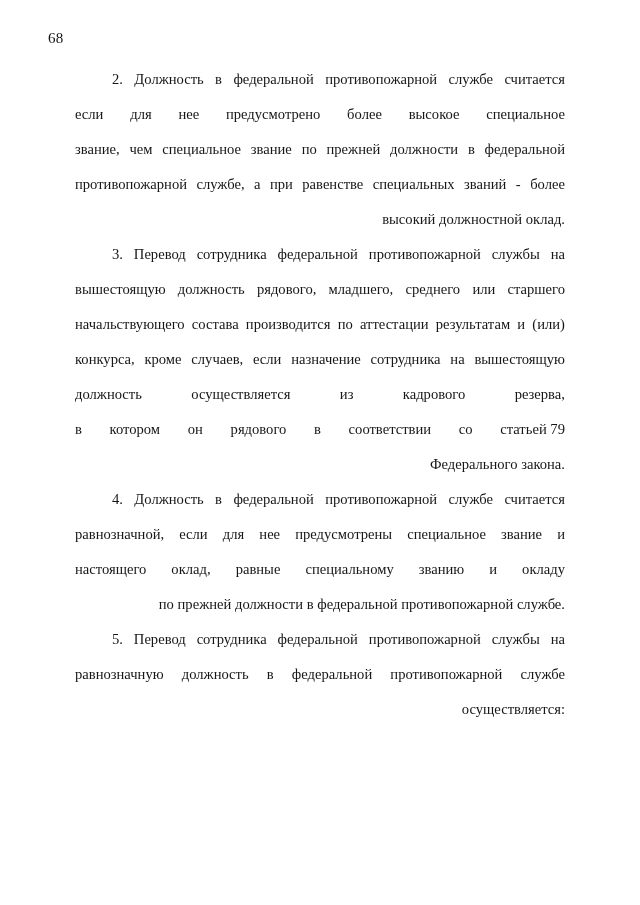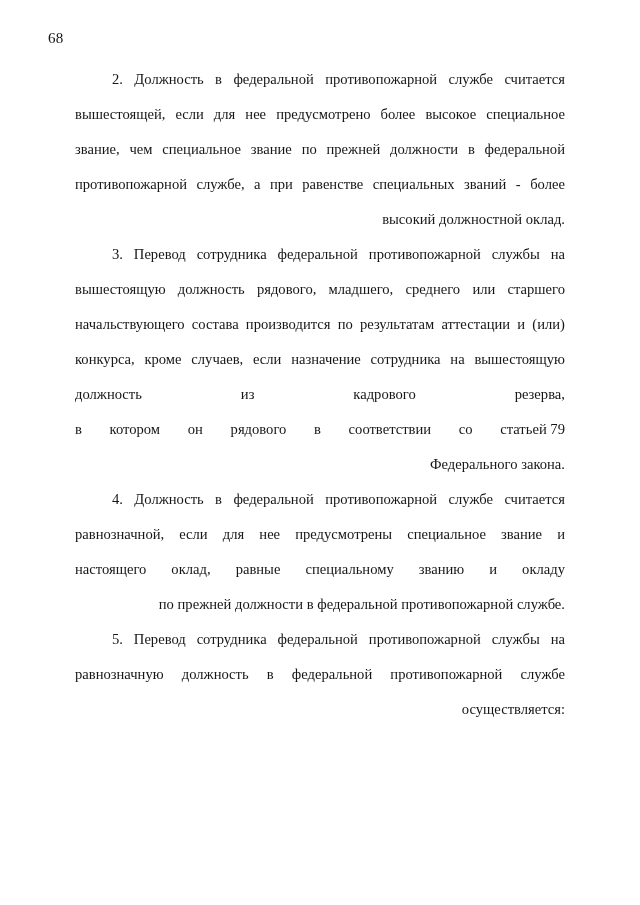--- a/index.html
+++ b/index.html
@@ -75,48 +75,49 @@
   <div class="folio">68</div>
 
   <div class="textblock">
 
     <div>
       <div class="jline indent">
         
       <span class="w">2.</span><span class="w">Должность</span><span class="w">в</span><span class="w">федеральной</span><span class="w">противопожарной</span><span class="w">службе</span><span class="w">считается</span></div>
       <div class="jline">
         
-      <span class="w">вышестоящей,</span><span class="w">если</span><span class="w">для</span><span class="w">нее</span><span class="w">предусмотрено</span><span class="w">более</span><span class="w">высокое</span><span class="w">специальное</span></div>
+      <span class="w">если</span><span class="w">для</span><span class="w">нее</span><span class="w">предусмотрено</span><span class="w">более</span><span class="w">высокое</span><span class="w">специальное</span></div>
       <div class="jline">
         
       <span class="w">звание,</span><span class="w">чем</span><span class="w">специальное</span><span class="w">звание</span><span class="w">по</span><span class="w">прежней</span><span class="w">должности</span><span class="w">в</span><span class="w">федеральной</span></div>
       <div class="jline">
         
       <span class="w">противопожарной</span><span class="w">службе,</span><span class="w">а</span><span class="w">при</span><span class="w">равенстве</span><span class="w">специальных</span><span class="w">званий</span><span class="w">-</span><span class="w">более</span></div>
       <div class="jline flush">
         <span class="w">высокий должностной оклад.</span>
       </div>
     </div>
 
     <div>
       <div class="jline indent">
         
       <span class="w">3.</span><span class="w">Перевод</span><span class="w">сотрудника</span><span class="w">федеральной</span><span class="w">противопожарной</span><span class="w">службы</span><span class="w">на</span></div>
       <div class="jline">
         
       <span class="w">вышестоящую</span><span class="w">должность</span><span class="w">рядового,</span><span class="w">младшего,</span><span class="w">среднего</span><span class="w">или</span><span class="w">старшего</span></div>
       <div class="jline">
         
-      <span class="w">начальствующего</span><span class="w">состава</span><span class="w">производится</span><span class="w">по</span><span class="w">результатам</span><span class="w">аттестации</span><span class="w">и</span><span class="w">(или)</span></div>
+      <span class="w">начальствующего</span><span class="w">состава</span><span class="w">производится</span><span class="w">по</span><span class="w">аттестации</span><span class="w">результатам</span><span class="w">и</span><span class="w">(или)</span></div>
       <div class="jline">
         
       <span class="w">конкурса,</span><span class="w">кроме</span><span class="w">случаев,</span><span class="w">если</span><span class="w">назначение</span><span class="w">сотрудника</span><span class="w">на</span><span class="w">вышестоящую</span></div>
 
       <div class="jline">
         <span class="w">должность</span>
+        <span class="w">осуществляется</span>
         <span class="w">из</span>
         <span class="w">кадрового</span>
         <span class="w">резерва,</span>
       </div>
       <div class="jline">
         <span class="w">в</span>
         <span class="w">котором</span>
         <span class="w">он</span>
         <span class="w">рядового</span>
         <span class="w">в</span>

